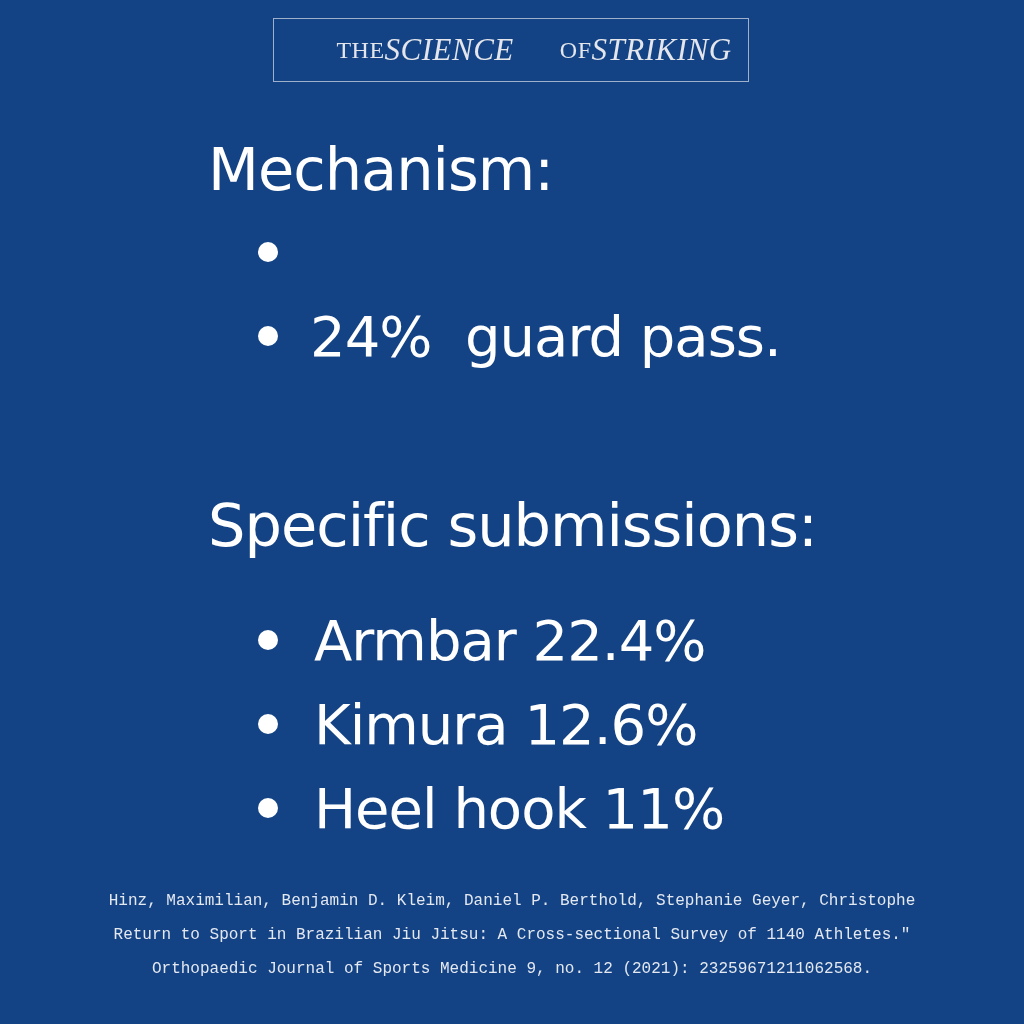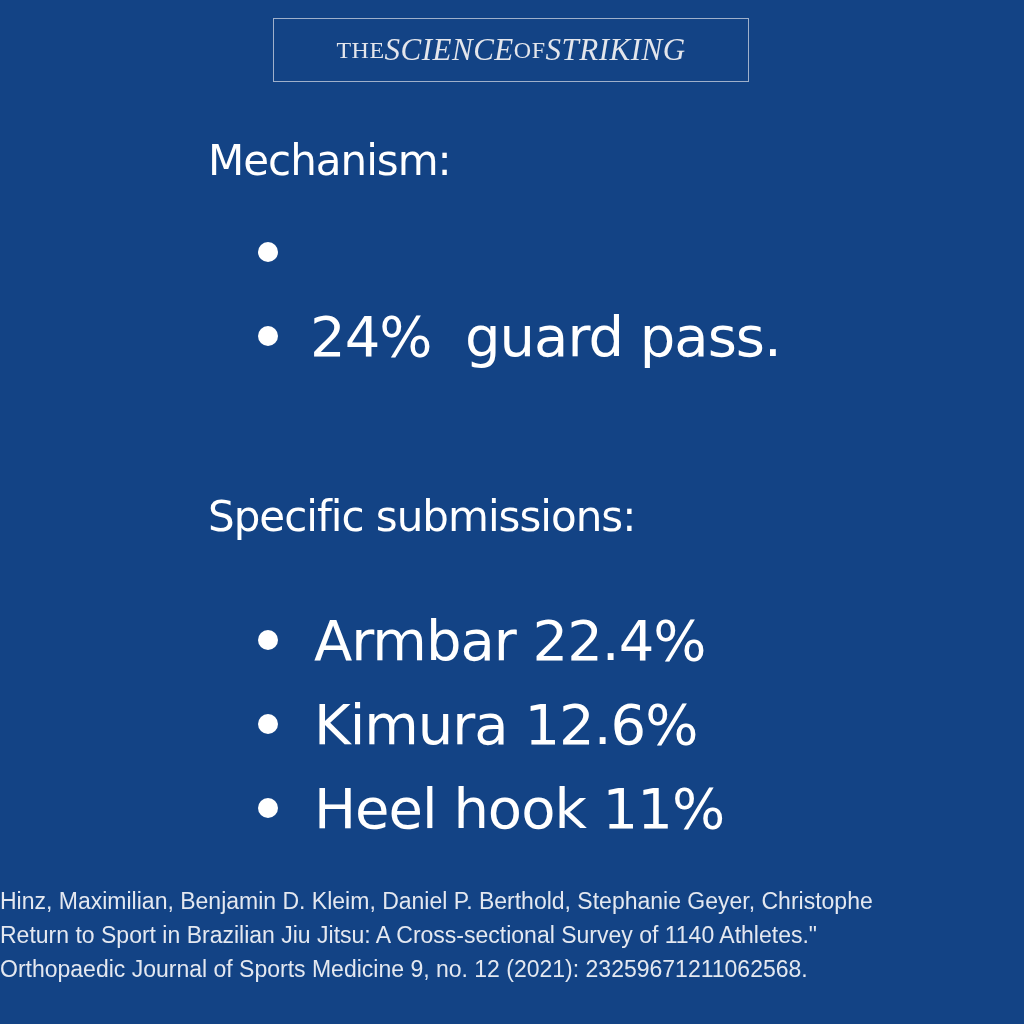--- a/index.html
+++ b/index.html
@@ -13,46 +13,46 @@
   .logo-box {
     position: absolute; left: 273px; top: 18px;
     width: 476px; height: 64px;
     border: 1.5px solid #9fb0cb;
     box-sizing: border-box;
     display: flex; align-items: center; justify-content: center;
     font-family: "Liberation Serif", "DejaVu Serif", serif;
     color: #e4e6ec;
     letter-spacing: 0.5px;
   }
-  .logo-small { font-size: 24px; }
+  .logo-small { font-size: 24px; margin-left: 46px; }
   .logo-big { font-size: 31px; font-style: italic; }
   .section-title {
     position: absolute; left: 208px;
-    font-size: 42px; line-height: 1;
+    font-size: 59px; line-height: 1;
     font-family: "DejaVu Sans", sans-serif;
     letter-spacing: -1px;
   }
   .list { position: absolute; left: 258px; margin: 0; padding: 0; list-style: none; }
   .list li {
     display: flex; align-items: center;
     font-size: 56px; height: 84px;
     font-family: "DejaVu Sans", sans-serif;
     letter-spacing: -1px;
     white-space: pre;
   }
   .bullet {
     width: 20px; height: 20px; border-radius: 50%;
     background: #fff; margin-right: 32px; flex: 0 0 auto;
   }
   .list.sub li .bullet { margin-right: 36px; }
   .citation {
     position: absolute; left: 0; top: 884px; width: 1024px;
-    text-align: left; font-size: 23px; line-height: 34px;
+    text-align: center; font-size: 16px; line-height: 34px;
     color: #e4e8f0;
-    font-family: Liberation Sans, sans-serif;
+    font-family: Liberation Mono, monospace;
   }
 </style>
 </head>
 <body>
 
 <div class="logo-box">
   <span class="logo-small">THE </span>
   <span class="logo-big">SCIENCE</span>
   <span class="logo-small"> OF </span>
   <span class="logo-big">STRIKING</span>

